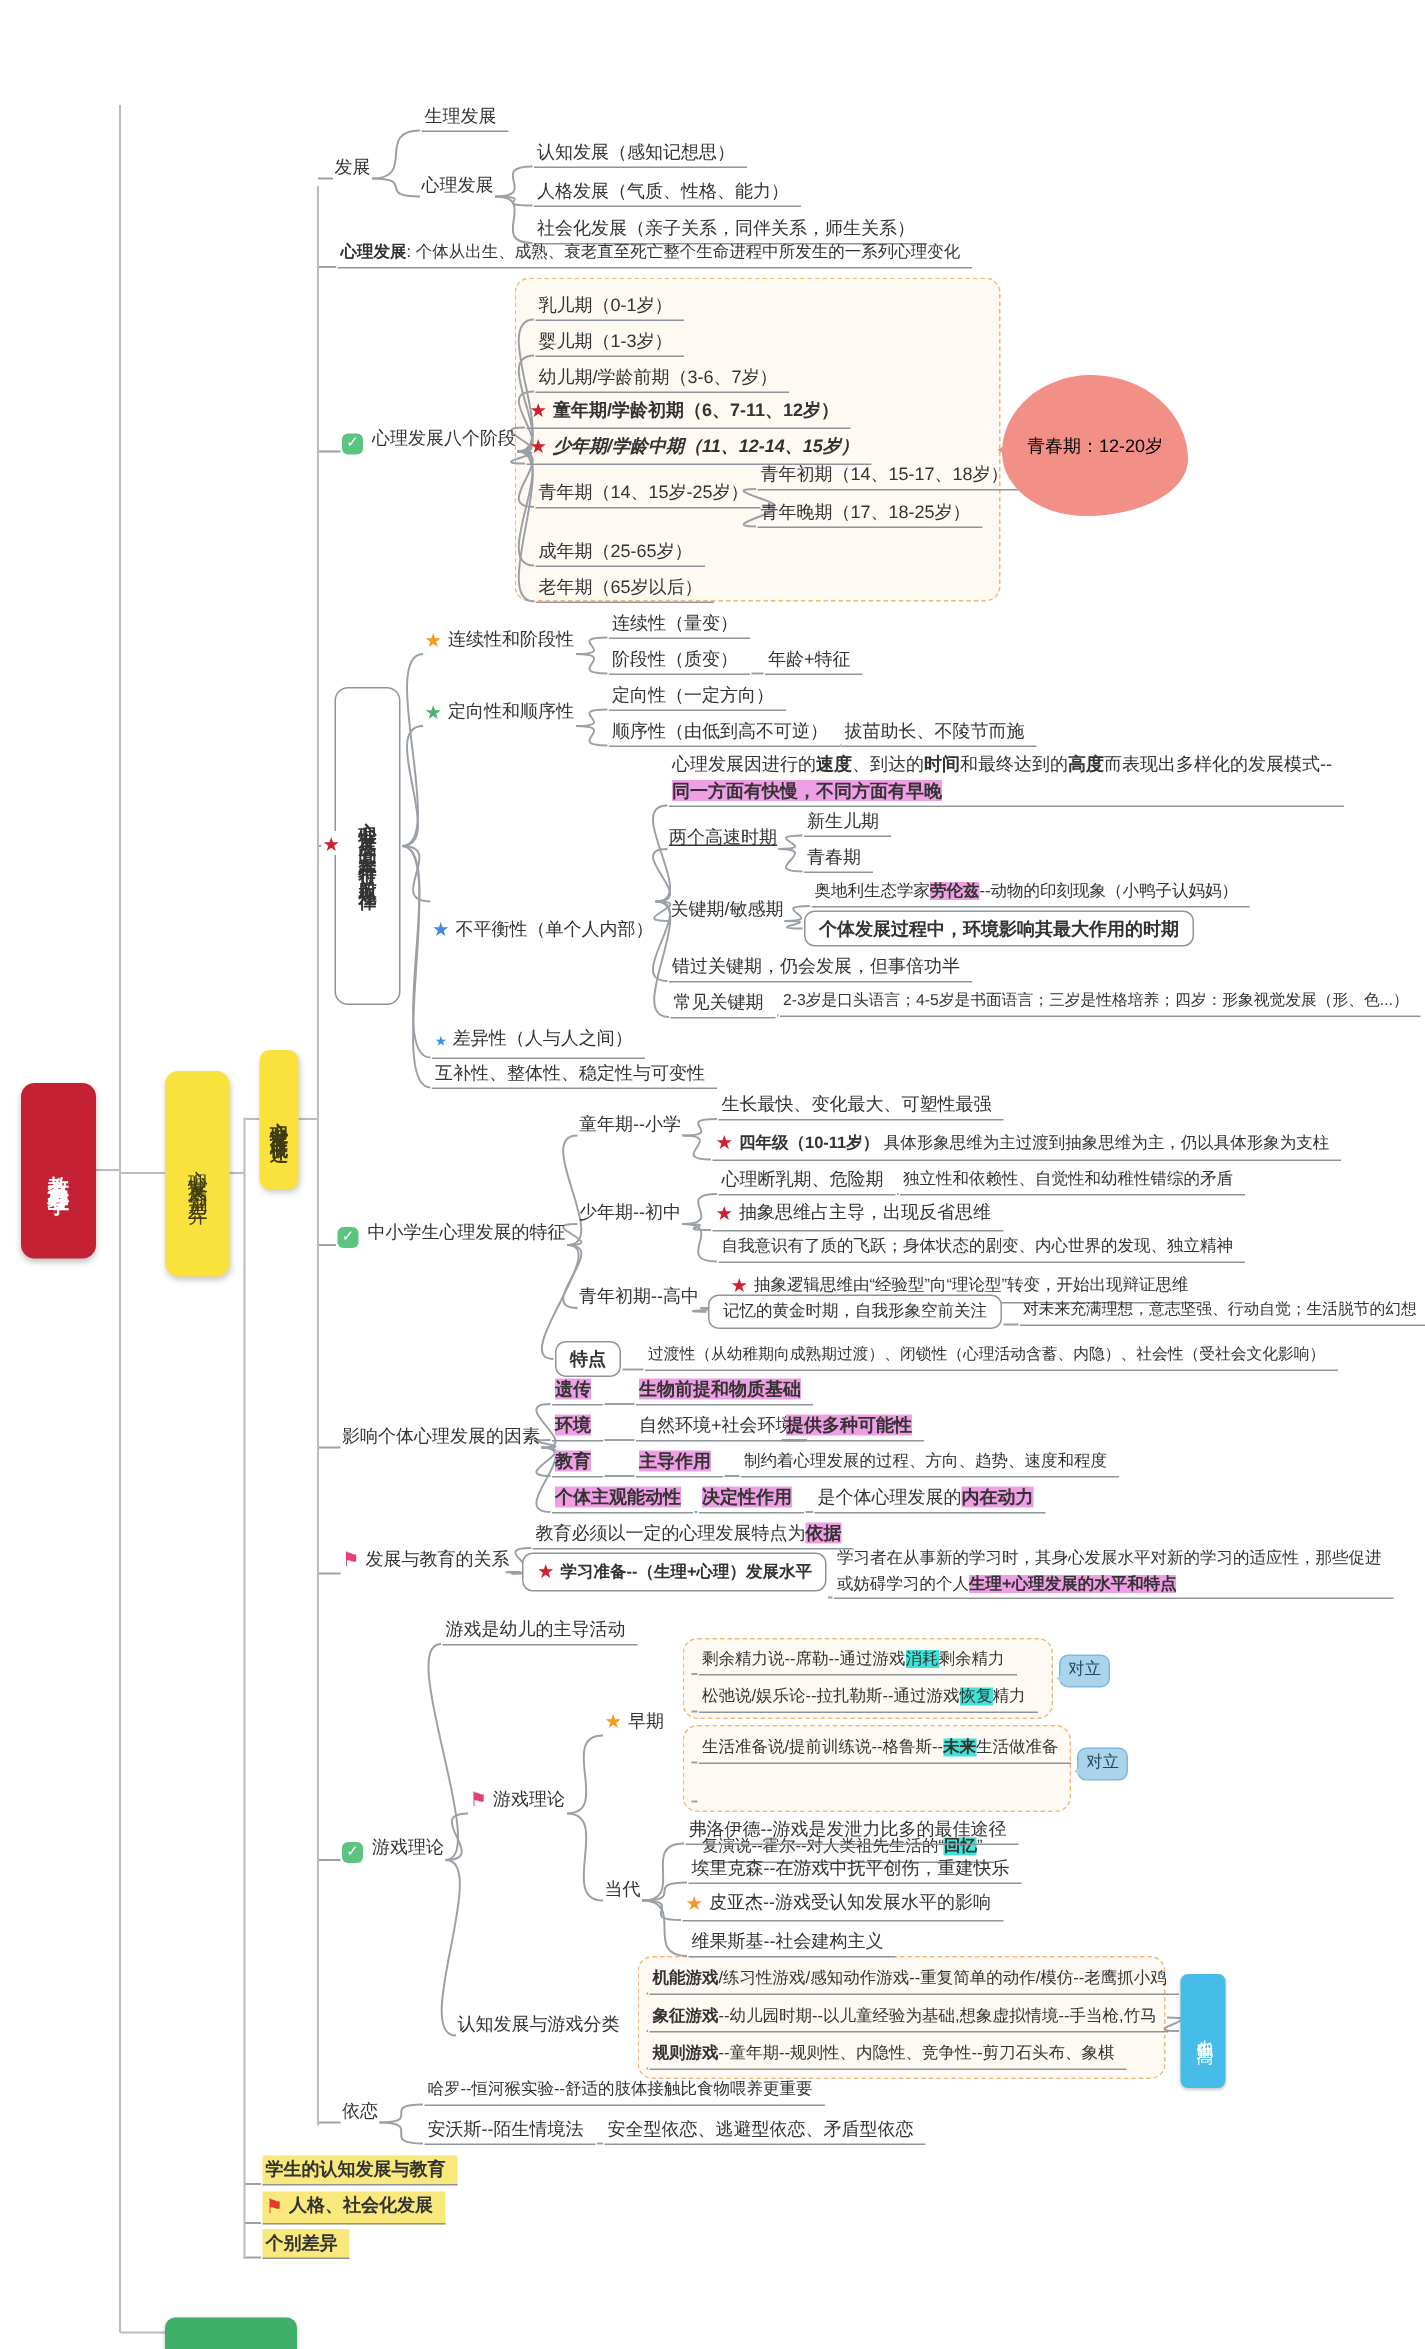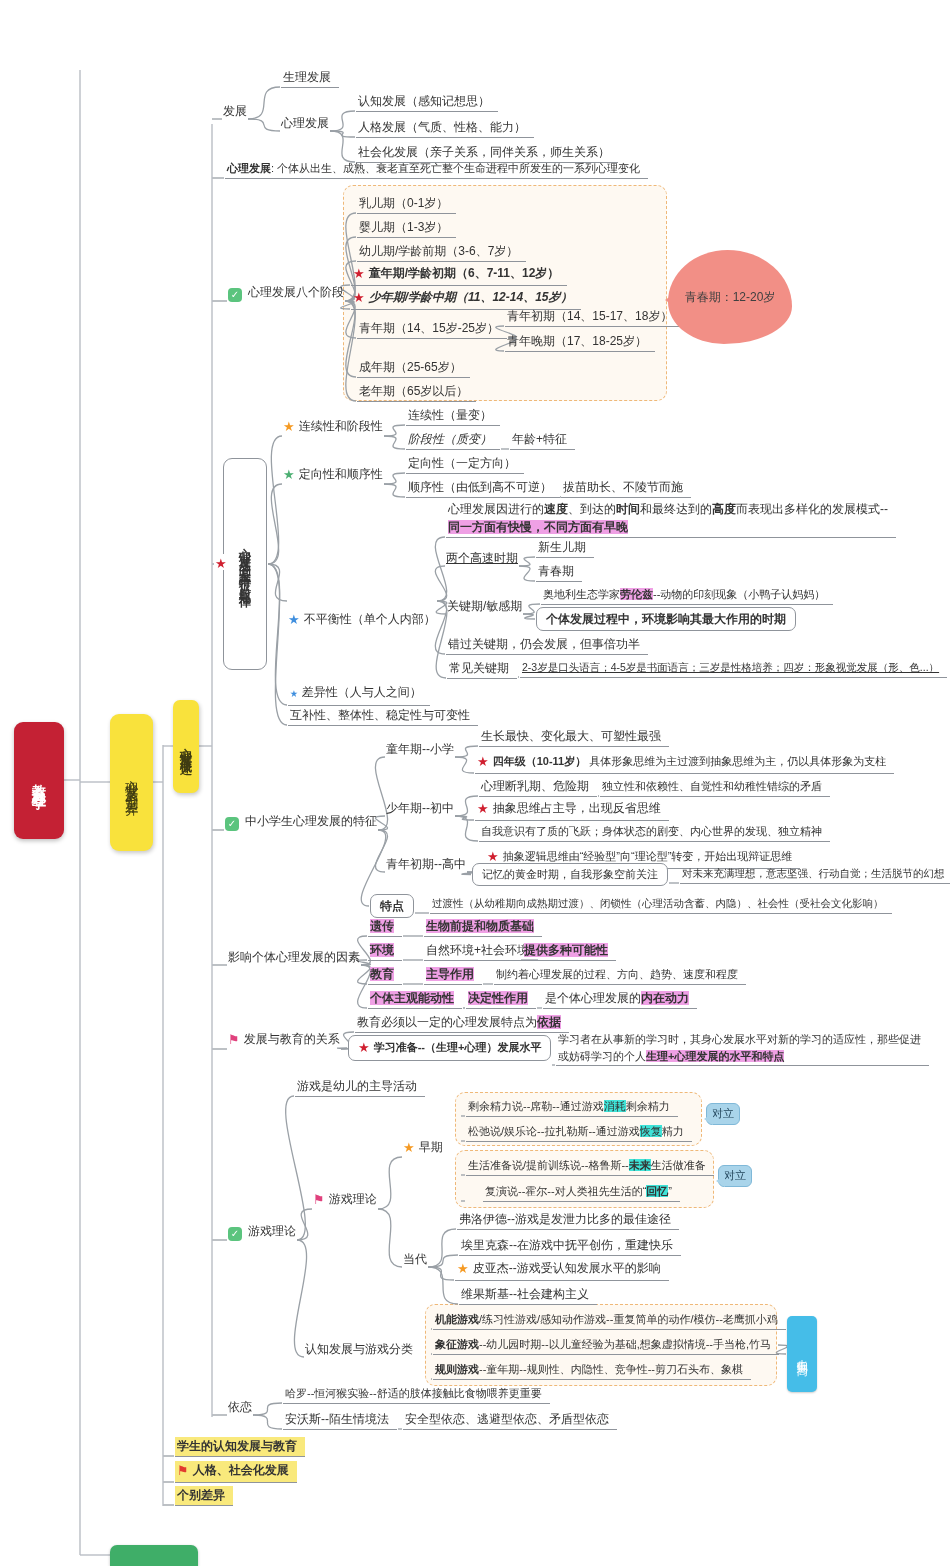--- a/index.html
+++ b/index.html
@@ -19,21 +19,21 @@
   .vbox{display:flex;align-items:center;justify-content:center;text-align:center}
   .vbox .vtext{writing-mode:vertical-rl;text-orientation:upright;letter-spacing:3px}
   .vbox-red{background:var(--root-bg);color:#fff;font-weight:700;font-size:14px;border-radius:9px;box-shadow:0 2px 4px rgba(0,0,0,.25)}
   .vbox-yellow{background:var(--chapter-bg);color:#3f3b12;font-size:13px;border-radius:9px;box-shadow:1px 2px 4px rgba(0,0,0,.22)}
   .vbox-sm{font-size:12px;font-weight:700;border-radius:7px}
   .vbox-white{background:#fff;border:1.4px solid #8f949b;font-weight:700;border-radius:9px}
   .vbox-white .vtext{letter-spacing:4px}
   .vbox-blue{background:var(--scale-bg);color:#fff;font-size:11px;border-radius:5px;box-shadow:0 1px 2px rgba(0,0,0,.2)}
   .vbox-blue .vtext{letter-spacing:2px}
   .gbox{background:var(--green-node);border-radius:7px 7px 0 0;box-shadow:0 1px 3px rgba(0,0,0,.25)}
-  .cloud{background:var(--cloud-bg);border-radius:48% 52% 55% 45%/55% 60% 40% 45%;display:flex;align-items:center;justify-content:center;font-size:12px;color:#404040;z-index:2}
+  .cloud{background:var(--cloud-bg);border-radius:48% 52% 55% 45%/55% 60% 40% 45%;display:flex;align-items:center;justify-content:center;font-size:12px;color:#000000;z-index:2}
   .cloud::before{content:"";position:absolute;left:-11px;top:42px;border:8px solid transparent;border-right:12px solid var(--cloud-bg)}
   .callout{background:var(--callout-bg);border:1px solid #7FB8D8;border-radius:6px;width:24px;padding:3px 4px;white-space:normal;text-align:center;line-height:1.25;font-size:11px;color:#23465c;z-index:2}
   .callout::before{content:"";position:absolute;left:-9px;top:9px;border:6px solid transparent;border-right:9px solid var(--callout-bg)}
   .ic{display:inline-block;margin-right:4px;font-size:13px;vertical-align:-1px}
   .ic-sr{color:#D01F2F}.ic-so{color:#F59A23}.ic-sg{color:#4CAF72}.ic-sb{color:#3E8EDE}
   .ic-fp{color:#E0417D}.ic-fr{color:#E23A2E}
   .ck{display:inline-flex;align-items:center;justify-content:center;width:14px;height:14px;background:#5BC47E;color:#fff;border-radius:4px;font-size:10px;margin-right:6px;vertical-align:-2px;font-weight:700}
   .bare{font-size:16px;z-index:3;line-height:1;background:#fff;padding:0 1px}
 </style>
 </head>
@@ -178,37 +178,37 @@
     <div class="node u" style="left: 357px; top: 382px;"><span>老年期（65岁以后）</span></div>
     <div class="node cloud" style="left: 668px; top: 250px; width: 124px; height: 94px;">
       <span>青春期：12-20岁</span>
     </div>
     <div class="node vbox vbox-white" style="left: 223px; top: 458px; width: 42px; height: 210px;">
       <span class="vtext"><span>心理发展的基本特征一般规律</span></span>
     </div>
     <div class="node bare" style="left: 214px; top: 554px;"><span class="ic ic-sr">★</span></div>
     <div class="node " style="left: 283px; top: 417px;"><span class="ic ic-so">★</span><span>连续性和阶段性</span></div>
     <div class="node u" style="left: 406px; top: 406px;"><span>连续性（量变）</span></div>
-    <div class="node u" style="left: 406px; top: 430px; font-style: italic;"><span>阶段性（质变）</span></div>
+    <div class="node u" style="left: 406px; top: 430px;"><span>阶段性（质变）</span></div>
     <div class="node u" style="left: 510px; top: 430px;"><span>年龄+特征</span></div>
     <div class="node " style="left: 283px; top: 465px;"><span class="ic ic-sg">★</span><span>定向性和顺序性</span></div>
     <div class="node u" style="left: 406px; top: 454px;"><span>定向性（一定方向）</span></div>
     <div class="node u" style="left: 406px; top: 478px;"><span>顺序性（由低到高不可逆）</span></div>
     <div class="node u" style="left: 561px; top: 478px;"><span>拔苗助长、不陵节而施</span></div>
     <div class="node " style="left: 288px; top: 610px;"><span class="ic ic-sb">★</span><span>不平衡性（单个人内部）</span></div>
     <div class="node u" style="left: 446px; top: 500px;"><span>心理发展因进行的</span><span class="b">速度</span><span>、到达的</span><span class="b">时间</span><span>和最终达到的</span><span class="b">高度</span><span>而表现出多样化的发展模式--</span><br><span class="b hl-p">同一方面有快慢，不同方面有早晚</span></div>
     <div class="node " style="left: 446px; top: 549px; text-decoration: underline;"><span>两个高速时期</span></div>
     <div class="node u" style="left: 536px; top: 538px;"><span>新生儿期</span></div>
     <div class="node u" style="left: 536px; top: 562px;"><span>青春期</span></div>
     <div class="node " style="left: 447px; top: 597px;"><span>关键期/敏感期</span></div>
     <div class="node u fs11" style="left: 541px; top: 586px;"><span>奥地利生态学家</span><span class="b hl-p">劳伦兹</span><span>--动物的印刻现象（小鸭子认妈妈）</span></div>
     <div class="node box" style="left: 536px; top: 607px;"><span class="b">个体发展过程中，环境影响其最大作用的时期</span></div>
     <div class="node u" style="left: 446px; top: 635px;"><span>错过关键期，仍会发展，但事倍功半</span></div>
     <div class="node u" style="left: 447px; top: 659px;"><span>常见关键期</span></div>
-    <div class="node u fs10" style="left: 520px; top: 660px; text-decoration: underline;"><span>2-3岁是口头语言；4-5岁是书面语言；三岁是性格培养；四岁：形象视觉发展（形、色...）</span></div>
+    <div class="node u fs10" style="left: 520px; top: 660px;"><span>2-3岁是口头语言；4-5岁是书面语言；三岁是性格培养；四岁：形象视觉发展（形、色...）</span></div>
     <div class="node u" style="left: 288px; top: 684px; font-family: Liberation Mono, monospace;"><span class="ic ic-sb">★</span><span>差异性（人与人之间）</span></div>
     <div class="node u" style="left: 288px; top: 706px;"><span>互补性、整体性、稳定性与可变性</span></div>
     <div class="node " style="left: 225px; top: 812px;"><span class="ck">✓</span><span>中小学生心理发展的特征</span></div>
     <div class="node " style="left: 386px; top: 740px;"><span>童年期--小学</span></div>
     <div class="node u" style="left: 479px; top: 727px;"><span>生长最快、变化最大、可塑性最强</span></div>
     <div class="node u fs11" style="left: 475px; top: 752px;"><span class="ic ic-sr">★</span><span class="b">四年级（10-11岁）</span><span> 具体形象思维为主过渡到抽象思维为主，仍以具体形象为支柱</span></div>
     <div class="node " style="left: 386px; top: 799px;"><span>少年期--初中</span></div>
     <div class="node u" style="left: 479px; top: 777px;"><span>心理断乳期、危险期</span></div>
     <div class="node u fs11" style="left: 600px; top: 778px;"><span>独立性和依赖性、自觉性和幼稚性错综的矛盾</span></div>
     <div class="node u" style="left: 475px; top: 799px;"><span class="ic ic-sr">★</span><span>抽象思维占主导，出现反省思维</span></div>
@@ -238,21 +238,21 @@
     <div class="node " style="left: 228px; top: 1222px;"><span class="ck">✓</span><span>游戏理论</span></div>
     <div class="node u" style="left: 295px; top: 1077px;"><span>游戏是幼儿的主导活动</span></div>
     <div class="node " style="left: 313px; top: 1190px;"><span class="ic ic-fp">⚑</span><span>游戏理论</span></div>
     <div class="node " style="left: 403px; top: 1138px;"><span class="ic ic-so">★</span><span>早期</span></div>
     <div class="node g-dash" style="left: 455px; top: 1092px; width: 245px; height: 52px;"></div>
     <div class="node u fs11" style="left: 466px; top: 1098px;"><span>剩余精力说--席勒--通过游戏</span><span class="hl-c">消耗</span><span>剩余精力</span></div>
     <div class="node u fs11" style="left: 466px; top: 1123px;"><span>松弛说/娱乐论--拉扎勒斯--通过游戏</span><span class="hl-c">恢复</span><span>精力</span></div>
     <div class="node callout" style="left: 706px; top: 1103px;"><span>对立</span></div>
     <div class="node g-dash" style="left: 455px; top: 1150px; width: 257px; height: 56px;"></div>
     <div class="node u fs11" style="left: 466px; top: 1157px;"><span>生活准备说/提前训练说--格鲁斯--</span><span class="b hl-c">未来</span><span>生活做准备</span></div>
-    <div class="node u fs11" style="left: 466px; top: 1183px; margin-left: 17px;"><span>复演说--霍尔--对人类祖先生活的“</span><span class="b hl-c">回忆</span><span>”</span></div>
+    <div class="node u fs11" style="left: 466px; top: 1223px;"><span>复演说--霍尔--对人类祖先生活的“</span><span class="b hl-c">回忆</span><span>”</span></div>
     <div class="node callout" style="left: 718px; top: 1165px;"><span>对立</span></div>
     <div class="node " style="left: 403px; top: 1250px;"><span>当代</span></div>
     <div class="node u" style="left: 457px; top: 1210px;"><span>弗洛伊德--游戏是发泄力比多的最佳途径</span></div>
     <div class="node u" style="left: 459px; top: 1236px;"><span>埃里克森--在游戏中抚平创伤，重建快乐</span></div>
     <div class="node u" style="left: 455px; top: 1259px;"><span class="ic ic-so">★</span><span>皮亚杰--游戏受认知发展水平的影响</span></div>
     <div class="node u" style="left: 459px; top: 1285px;"><span>维果斯基--社会建构主义</span></div>
     <div class="node " style="left: 305px; top: 1340px;"><span>认知发展与游戏分类</span></div>
     <div class="node g-dash" style="left: 425px; top: 1304px; width: 350px; height: 80px;"></div>
     <div class="node u fs11" style="left: 433px; top: 1311px;"><span class="b">机能游戏</span><span>/练习性游戏/感知动作游戏--重复简单的动作/模仿--老鹰抓小鸡</span></div>
     <div class="node u fs11" style="left: 433px; top: 1336px;"><span class="b">象征游戏</span><span>--幼儿园时期--以儿童经验为基础,想象虚拟情境--手当枪,竹马</span></div>

